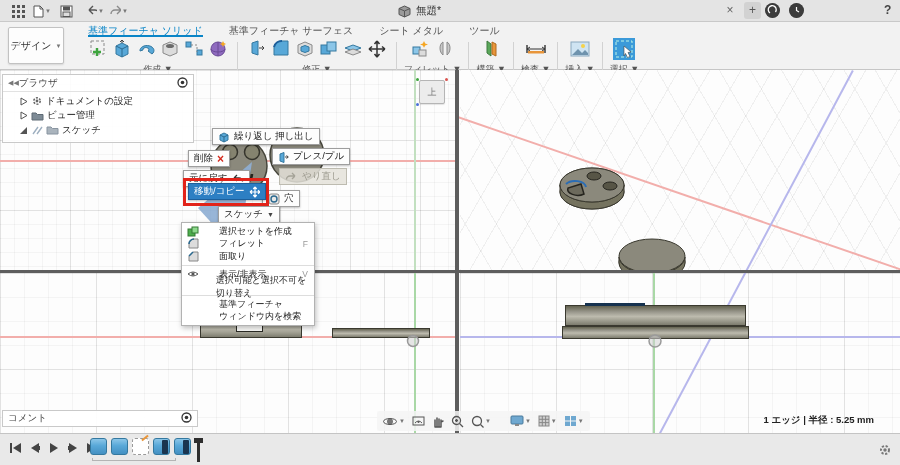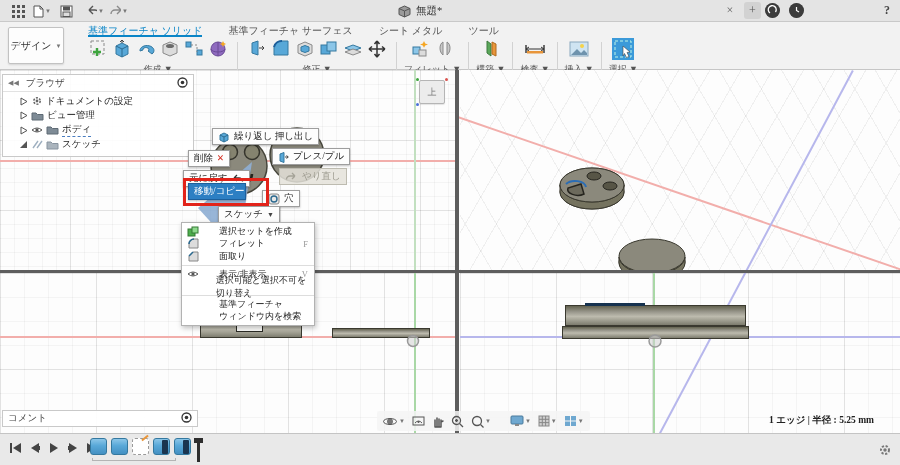--- a/index.html
+++ b/index.html
@@ -1,18 +1,18 @@
 <!DOCTYPE html>
 <html><head>
 <meta charset="utf-8">
 <style>
   *{margin:0;padding:0;box-sizing:border-box}
   html,body{background:#fff}
   #app{position:relative;width:900px;height:465px;overflow:hidden;
-       font-family:Liberation Serif, serif;font-size:10px;color:#333;background:#fff}
+       font-family:Liberation Sans, sans-serif;font-size:10px;color:#333;background:#fff}
   .abs{position:absolute}
   .flex{display:flex;align-items:center}
 
   
   #titlebar{position:absolute;left:0;top:0;width:900px;height:22px;background:#e4e4e4;border-bottom:1px solid #c9c9c9}
   .tb-ic{width:18px;height:16px;display:flex;align-items:center;justify-content:center;margin:0 3px;color:#555}
   .tb-ic svg{display:block}
   .caret{font-size:6px;color:#777;margin-left:1px}
   .doc-tab{position:absolute;left:398px;top:0;height:22px;display:flex;align-items:center;gap:5px;font-size:10.5px;color:#333}
   .close-x{position:absolute;left:722px;top:2px;width:16px;height:16px;text-align:center;line-height:16px;font-size:12px;color:#666}
@@ -51,21 +51,21 @@
   .axis{position:absolute}
   .viewcube{position:absolute;width:26px;height:24px;background:#ececec;border:1px solid #b5b5b5;border-radius:2px;
             display:flex;align-items:center;justify-content:center;font-size:9px;color:#777;box-shadow:0 1px 1px rgba(0,0,0,.1)}
   .vc-dot{position:absolute;width:3px;height:3px;border-radius:50%}
   .body-side{position:absolute;background:linear-gradient(180deg,#63624f 0%,#97958a 30%,#bdbbae 55%,#7d7c6e 100%);border:1px solid #3a392f}
   .sel-edge{position:absolute;background:#16324f}
 
   
   #browser{position:absolute;left:2px;top:74px;width:192px;background:rgba(255,255,255,.88);border:1px solid #c9c9c9;z-index:6}
   .p-head{height:17px;display:flex;align-items:center;padding:0 5px;font-size:9.5px;color:#444;border-bottom:1px solid #e2e2e2}
-  .p-head .ttl{margin-left:7px}
+  .p-head .ttl{margin-left:0}
   .radio-ic{margin-left:auto}
   .tree{padding:2px 0 4px 0}
   .trow{height:14.5px;display:flex;align-items:center;gap:3px;font-size:9.5px;color:#222;padding-left:4px}
   .ind1{padding-left:16px}.ind2{padding-left:34px}
   .chip{background:#a9a9a9;border:1px solid #8f8f8f;display:flex;align-items:center;gap:3px;padding:0 3px;height:13px}
   .dashed-u{border-bottom:1px dashed #4a7dc0}
 
   
   .mm-btn{position:absolute;z-index:20;background:#fdfdfd;border:1px solid #9e9e9e;box-shadow:0 1px 2px rgba(0,0,0,.25);
           height:17px;display:flex;align-items:center;gap:4px;padding:0 5px;font-size:9.5px;color:#222;white-space:nowrap}
@@ -447,33 +447,20 @@
       </div>
       <div class="trow ind1" data-name="tree-row-view-management">
         <svg width="9" height="9" data-name="collapsed-arrow-icon">
             <polygon points="2,1 8,4.5 2,8" fill="none" stroke="#555"></polygon>
           </svg>
         <svg width="13" height="10" data-name="folder-icon">
             <path d="M1 2 h4 l1.5 1.5 H12 V9 H1z" fill="#7e8b96" stroke="#5e6a74"></path>
           </svg>
         <span data-name="tree-item-label">ビュー管理</span>
       </div>
-      <div class="trow ind1" data-name="tree-row-bodies">
-        <svg width="9" height="9" data-name="collapsed-arrow-icon">
-            <polygon points="2,1 8,4.5 2,8" fill="none" stroke="#555"></polygon>
-          </svg>
-        <svg width="12" height="8" data-name="eye-icon">
-            <path d="M1 4 Q6 0 11 4 Q6 8 1 4z" fill="none" stroke="#555"></path>
-            <circle cx="6" cy="4" r="1.6" fill="#555"></circle>
-          </svg>
-        <svg width="13" height="10" data-name="folder-icon">
-            <path d="M1 2 h4 l1.5 1.5 H12 V9 H1z" fill="#7e8b96" stroke="#5e6a74"></path>
-          </svg>
-        <span class="dashed-u" data-name="tree-item-label">ボディ</span>
-      </div>
       <div class="trow ind1" data-name="tree-row-sketches">
         <svg width="9" height="9" data-name="expanded-arrow-icon">
             <polygon points="1,8 8,8 8,1" fill="#555"></polygon>
           </svg>
         <svg width="12" height="9" data-name="hidden-eye-icon">
             <path d="M2 8 L7 1 M6 8 L11 1" stroke="#9fb0c0" stroke-width="1.4"></path>
           </svg>
         <svg width="13" height="10" data-name="folder-icon">
             <path d="M1 2 h4 l1.5 1.5 H12 V9 H1z" fill="#aab4bd" stroke="#8894a0"></path>
           </svg>
@@ -522,21 +509,21 @@
   </div>
 
   <div class="mm-btn primary" style="left:188px;top:252px;z-index:24;top:252px" data-name="move-copy-button">
       <span data-name="move-copy-label">移動/コピー</span>
       <svg width="12" height="12" data-name="move-icon">
         <path d="M6 1 v10 M1 6 h10 M6 1 l-1.7 2 M6 1 l1.7 2 M6 11 l-1.7-2 M6 11 l1.7-2 M1 6 l2-1.7 M1 6 l2 1.7 M11 6 l-2-1.7 M11 6 l-2 1.7" fill="none" stroke="#fff" stroke-width="1.2"></path>
       </svg>
     </div>
 
   <style>
-    [data-name="move-copy-button"]{left:188px !important;top:183px !important;width:58px;justify-content:flex-start}
+    [data-name="move-copy-button"]{left:188px !important;top:183px !important;width:78px;justify-content:flex-start}
   </style>
   <div class="mm-redbox" style="left:183px;top:178px" data-name="annotation-highlight-box"></div>
 
   <div class="mm-btn" style="left:262px;top:190px" data-name="hole-button">
     <svg width="12" height="12" data-name="hole-icon">
         <rect x="1" y="1" width="10" height="10" rx="2" fill="#e8e8e8" stroke="#888"></rect>
         <circle cx="6" cy="6" r="3" fill="none" stroke="#2d6a8f" stroke-width="1.4"></circle>
       </svg>
     <span data-name="hole-label">穴</span>
   </div>

